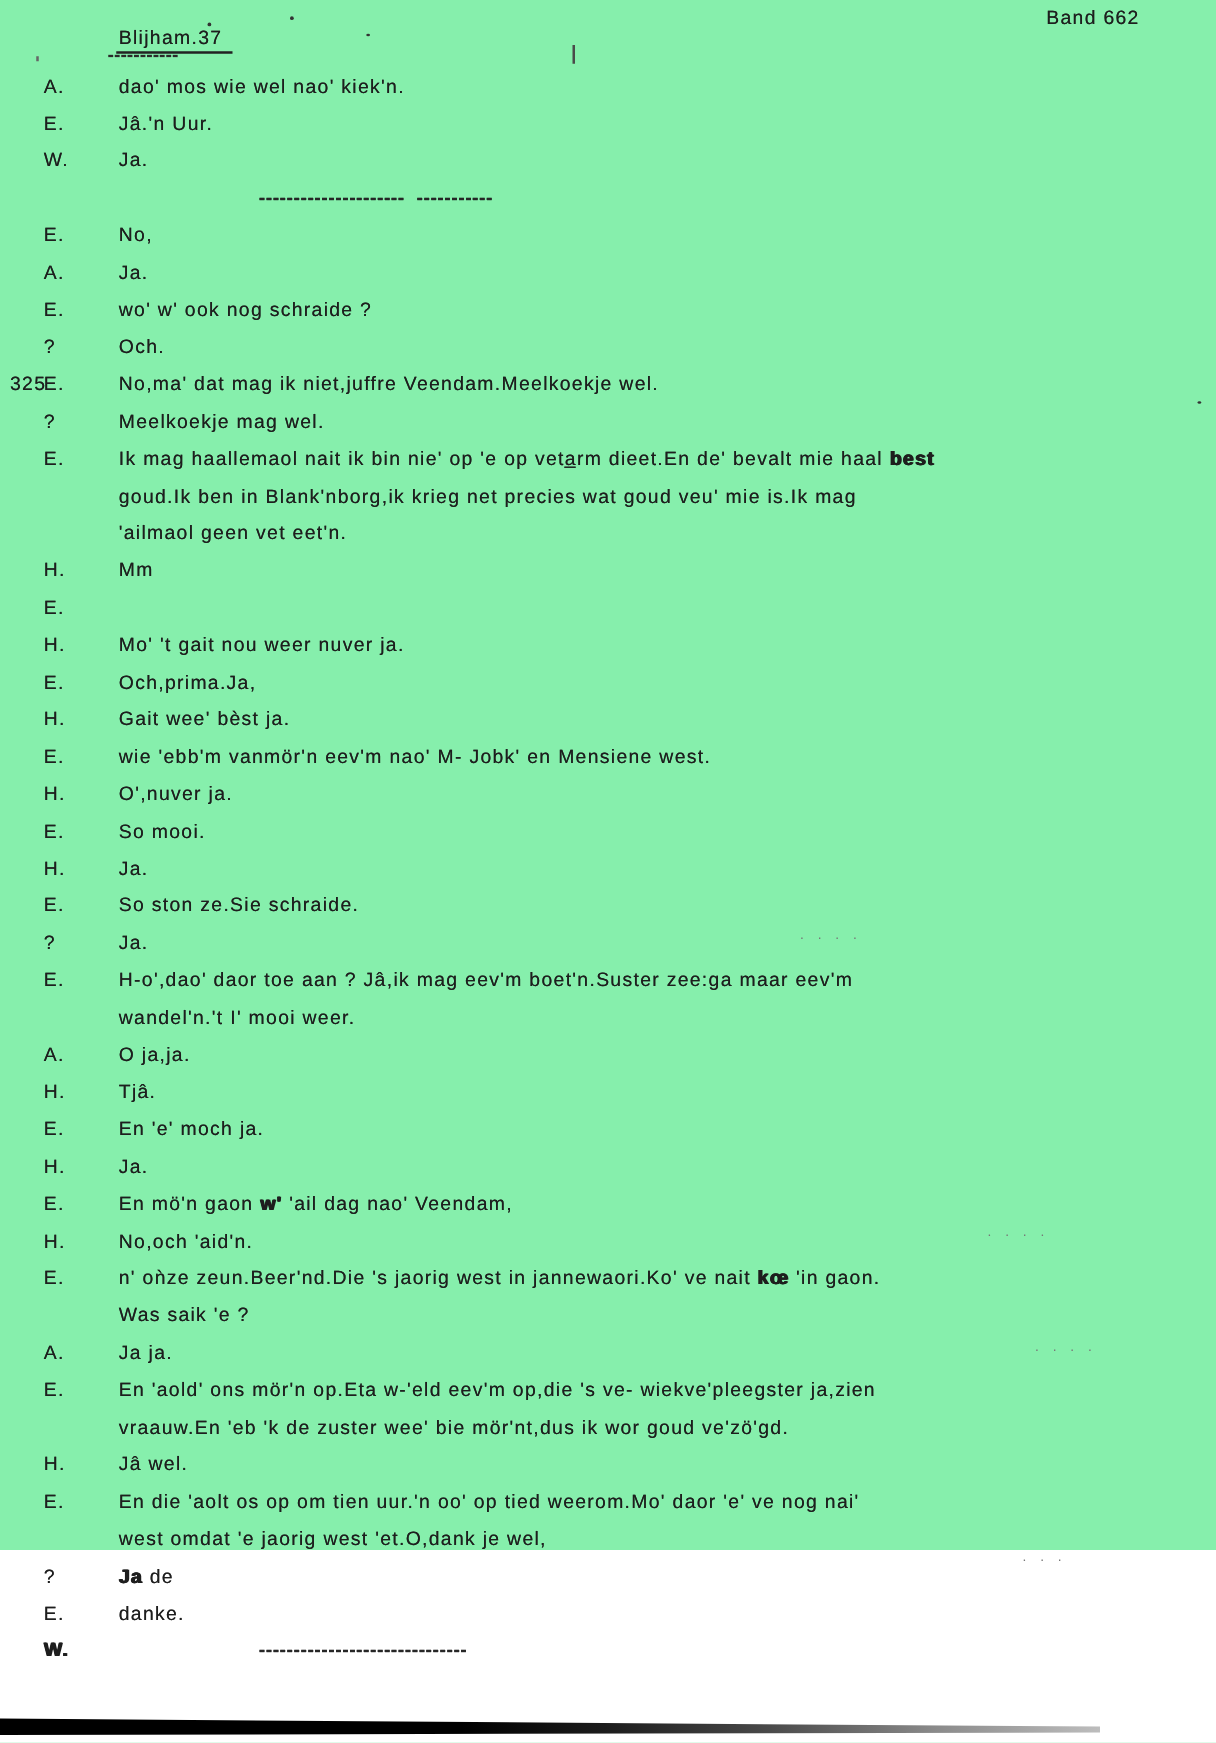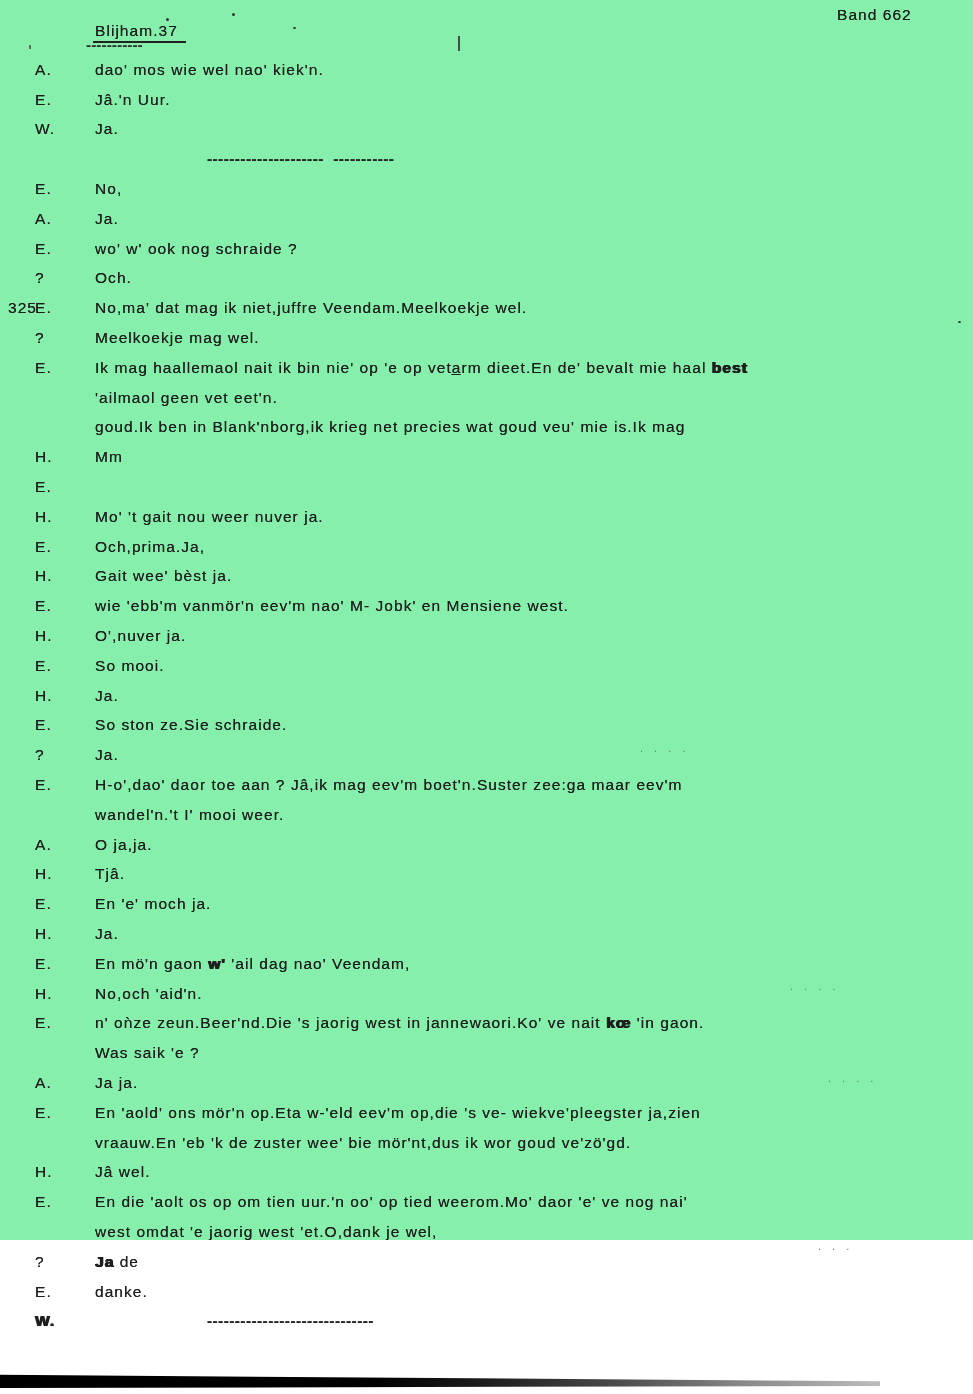--- a/index.html
+++ b/index.html
@@ -122,26 +122,26 @@
       <span class="txt"><span class="t1">Meelkoekje mag wel.</span><span class="ovr"></span><span class="t3"></span><span class="dash"></span></span>
     </div>
 
     <div class="line">
       <span class="spk">E.</span>
       <span class="txt"><span class="t1">Ik mag haallemaol nait ik bin nie' op 'e op veta̲rm dieet.En de' bevalt mie haal </span><span class="ovr">best</span><span class="t3"></span><span class="dash"></span></span>
     </div>
 
     <div class="line">
       <span class="spk"></span>
+      <span class="txt"><span class="t1">goud.Ik ben in Blank'nborg,ik krieg net precies wat goud veu' mie is.Ik mag</span><span class="ovr"></span><span class="t3"></span><span class="dash"></span></span>
+    </div>
+
+    <div class="line">
+      <span class="spk"></span>
       <span class="txt"><span class="t1">'ailmaol geen vet eet'n.</span><span class="ovr"></span><span class="t3"></span><span class="dash"></span></span>
-    </div>
-
-    <div class="line">
-      <span class="spk"></span>
-      <span class="txt"><span class="t1">goud.Ik ben in Blank'nborg,ik krieg net precies wat goud veu' mie is.Ik mag</span><span class="ovr"></span><span class="t3"></span><span class="dash"></span></span>
     </div>
 
     <div class="line">
       <span class="spk">H.</span>
       <span class="txt"><span class="t1">Mm</span><span class="ovr"></span><span class="t3"></span><span class="dash"></span></span>
     </div>
 
     <div class="line">
       <span class="spk">E.</span>
     </div>

